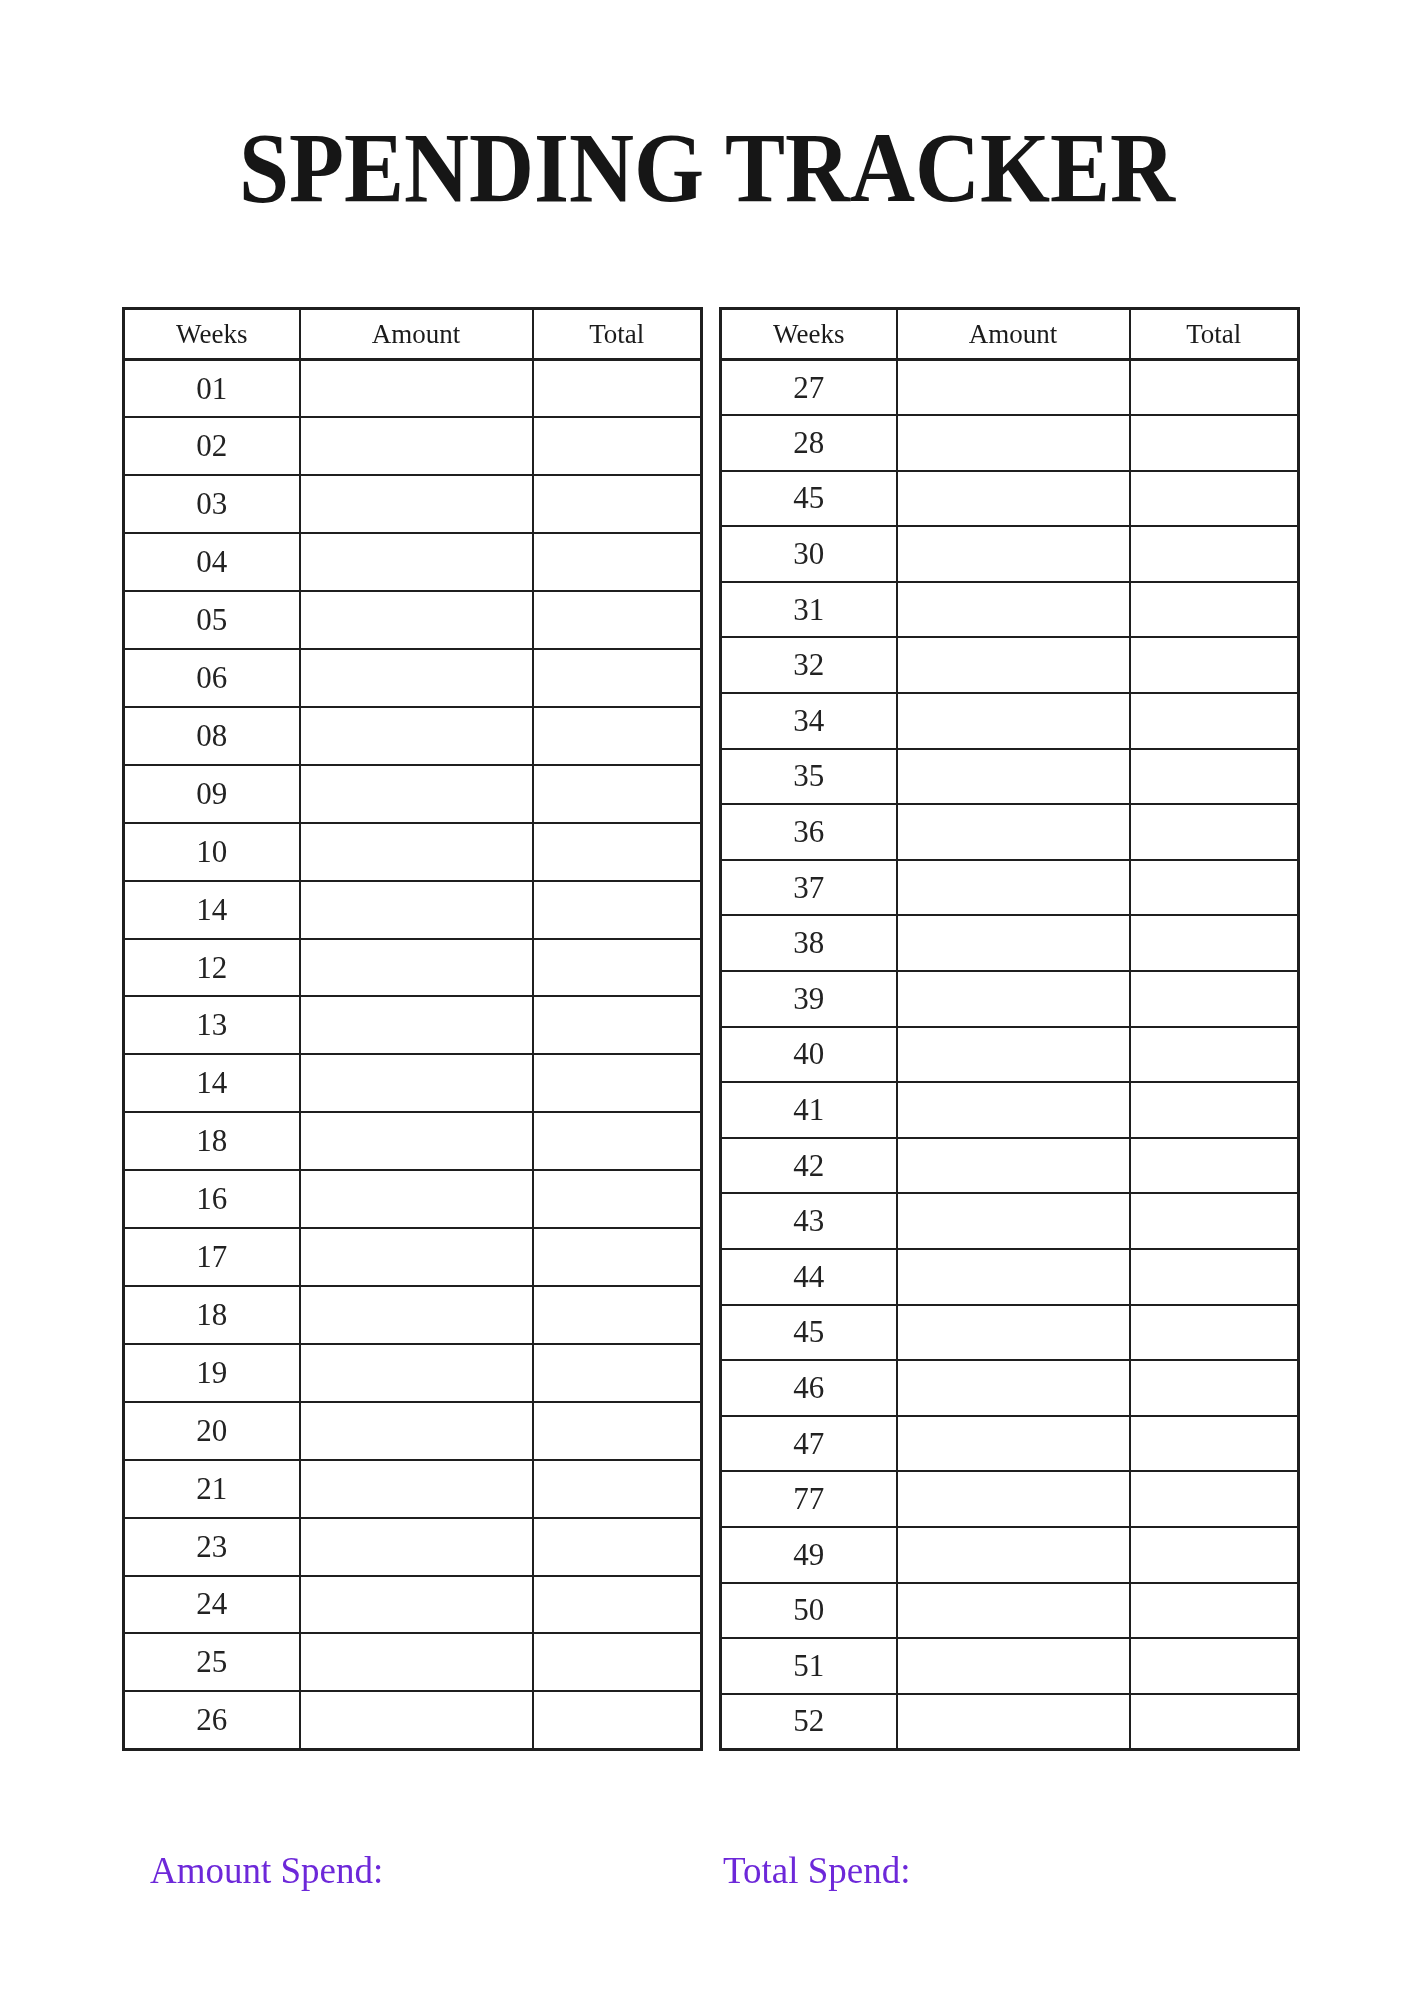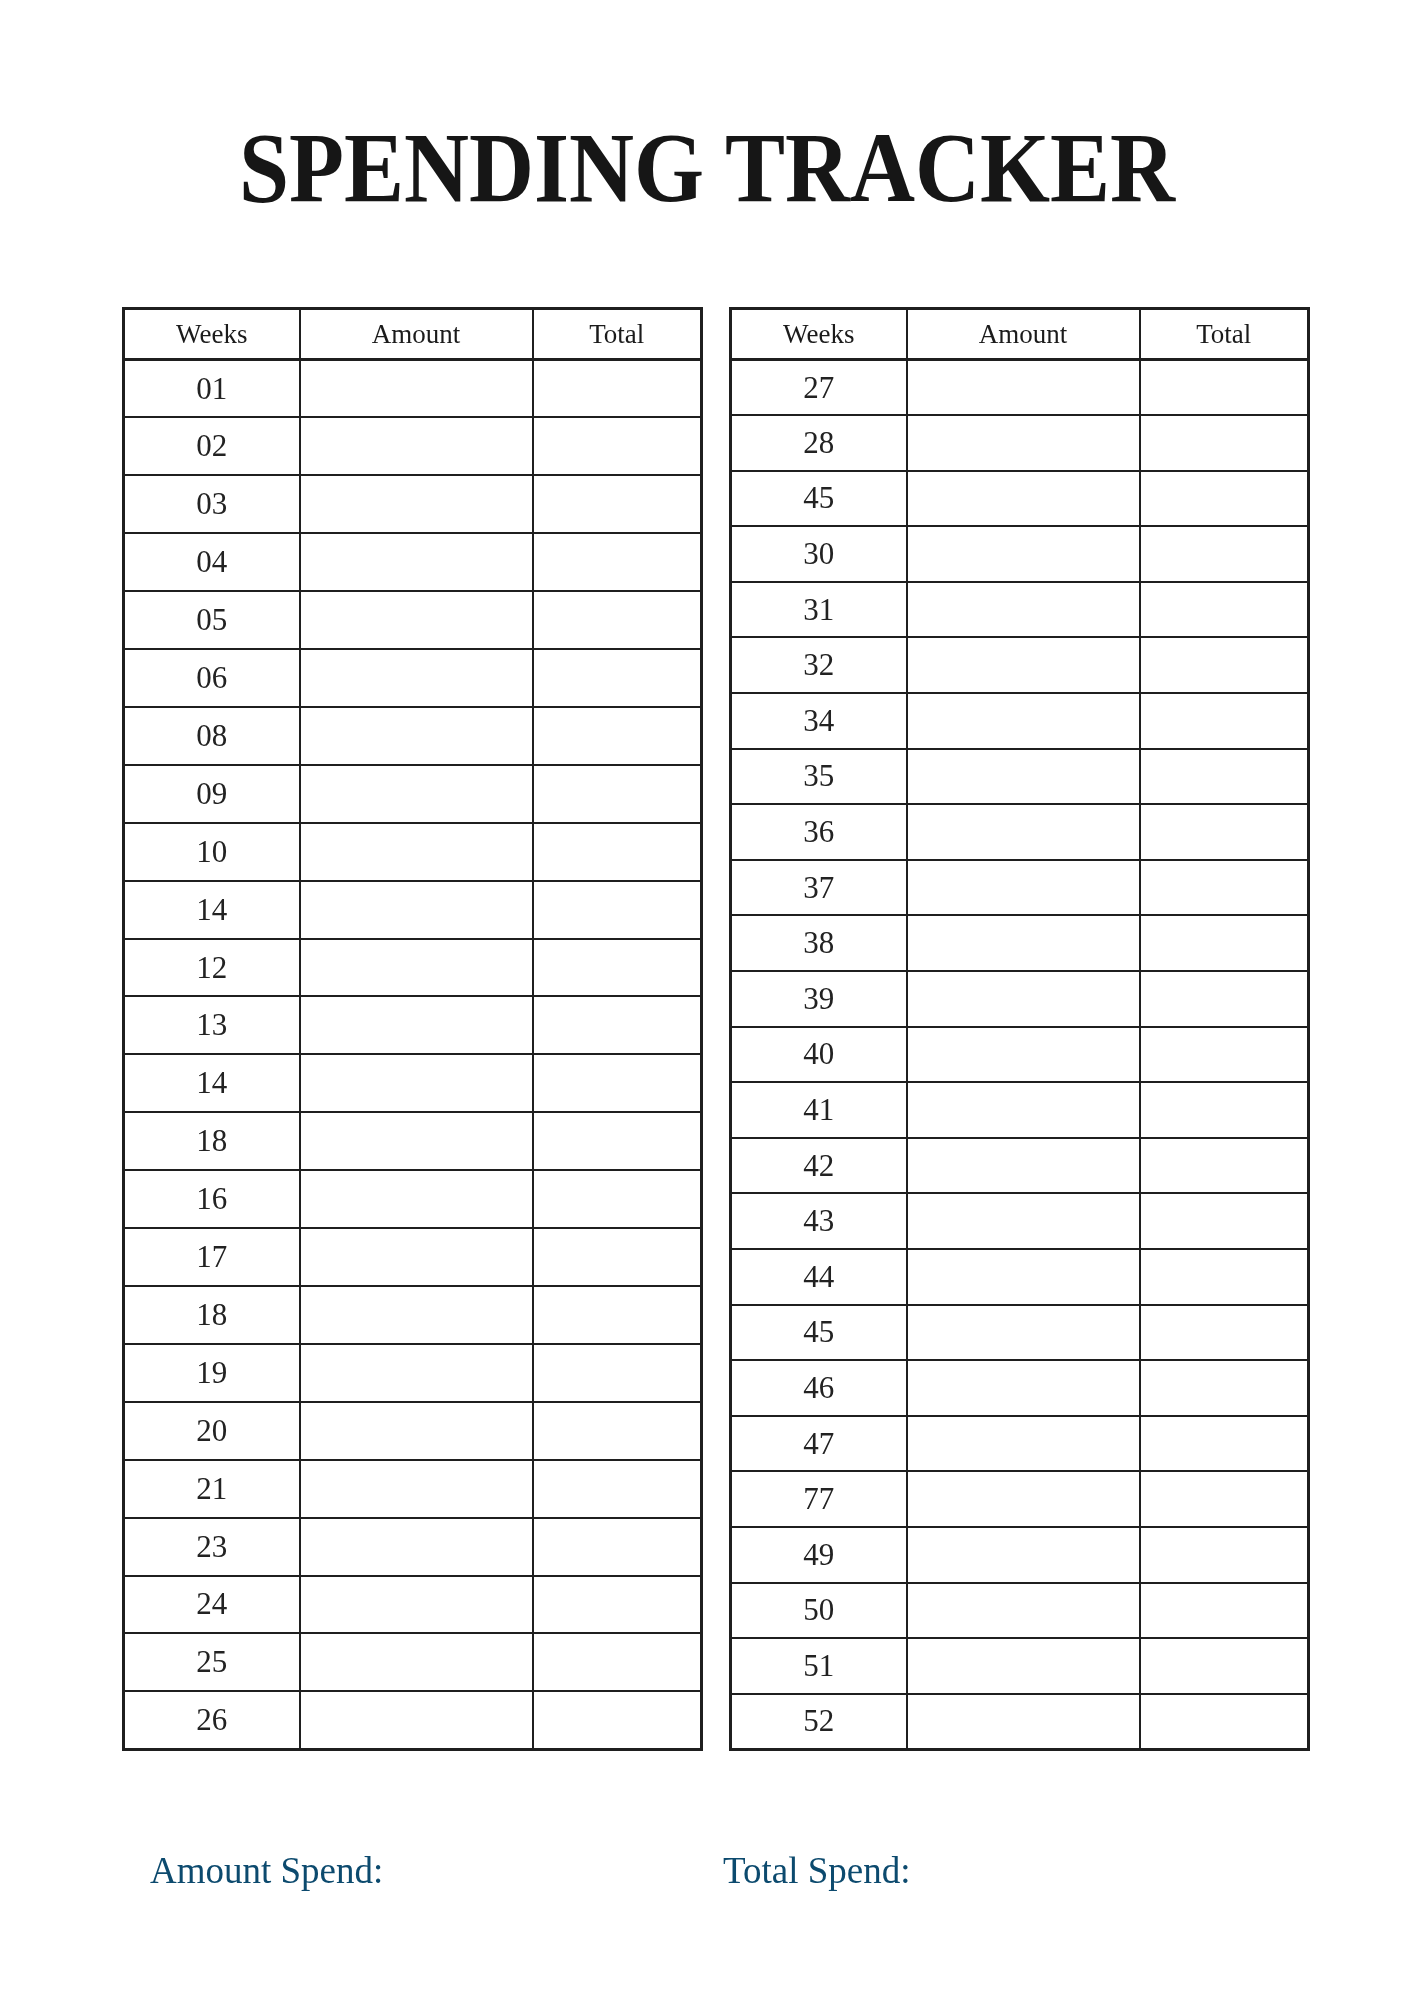--- a/index.html
+++ b/index.html
@@ -30,21 +30,21 @@
     white-space: nowrap;
     transform: scaleX(0.9);
     transform-origin: center;
     color: #161616;
   }
   .tables {
     position: absolute;
     top: 307px;
     left: 122px;
     display: flex;
-    gap: 26px;
+    gap: 16px;
   }
   table.tracker {
     width: 578px;
     border-collapse: collapse;
     table-layout: fixed;
     background: #ffffff;
     border: 3px solid #1f1f1f;
   }
   table.tracker col.c-weeks  { width: 176px; }
   table.tracker col.c-amount { width: 233px; }
@@ -67,21 +67,21 @@
   table.tracker tbody td {
     height: 55.6px;
     font-size: 31px;
     color: #222222;
   }
   .footer-label {
     position: absolute;
     top: 1849px;
     font-size: 37px;
     line-height: 1.2;
-    color: #0c4a6e;
+    color: #6d28d9;
     white-space: nowrap;
     text-align: center;
   }
   .footer-amount { left: 150px; }
   .footer-total  { left: 723px; }
 </style>
 </head>
 <body>
 
 <div class="page">

